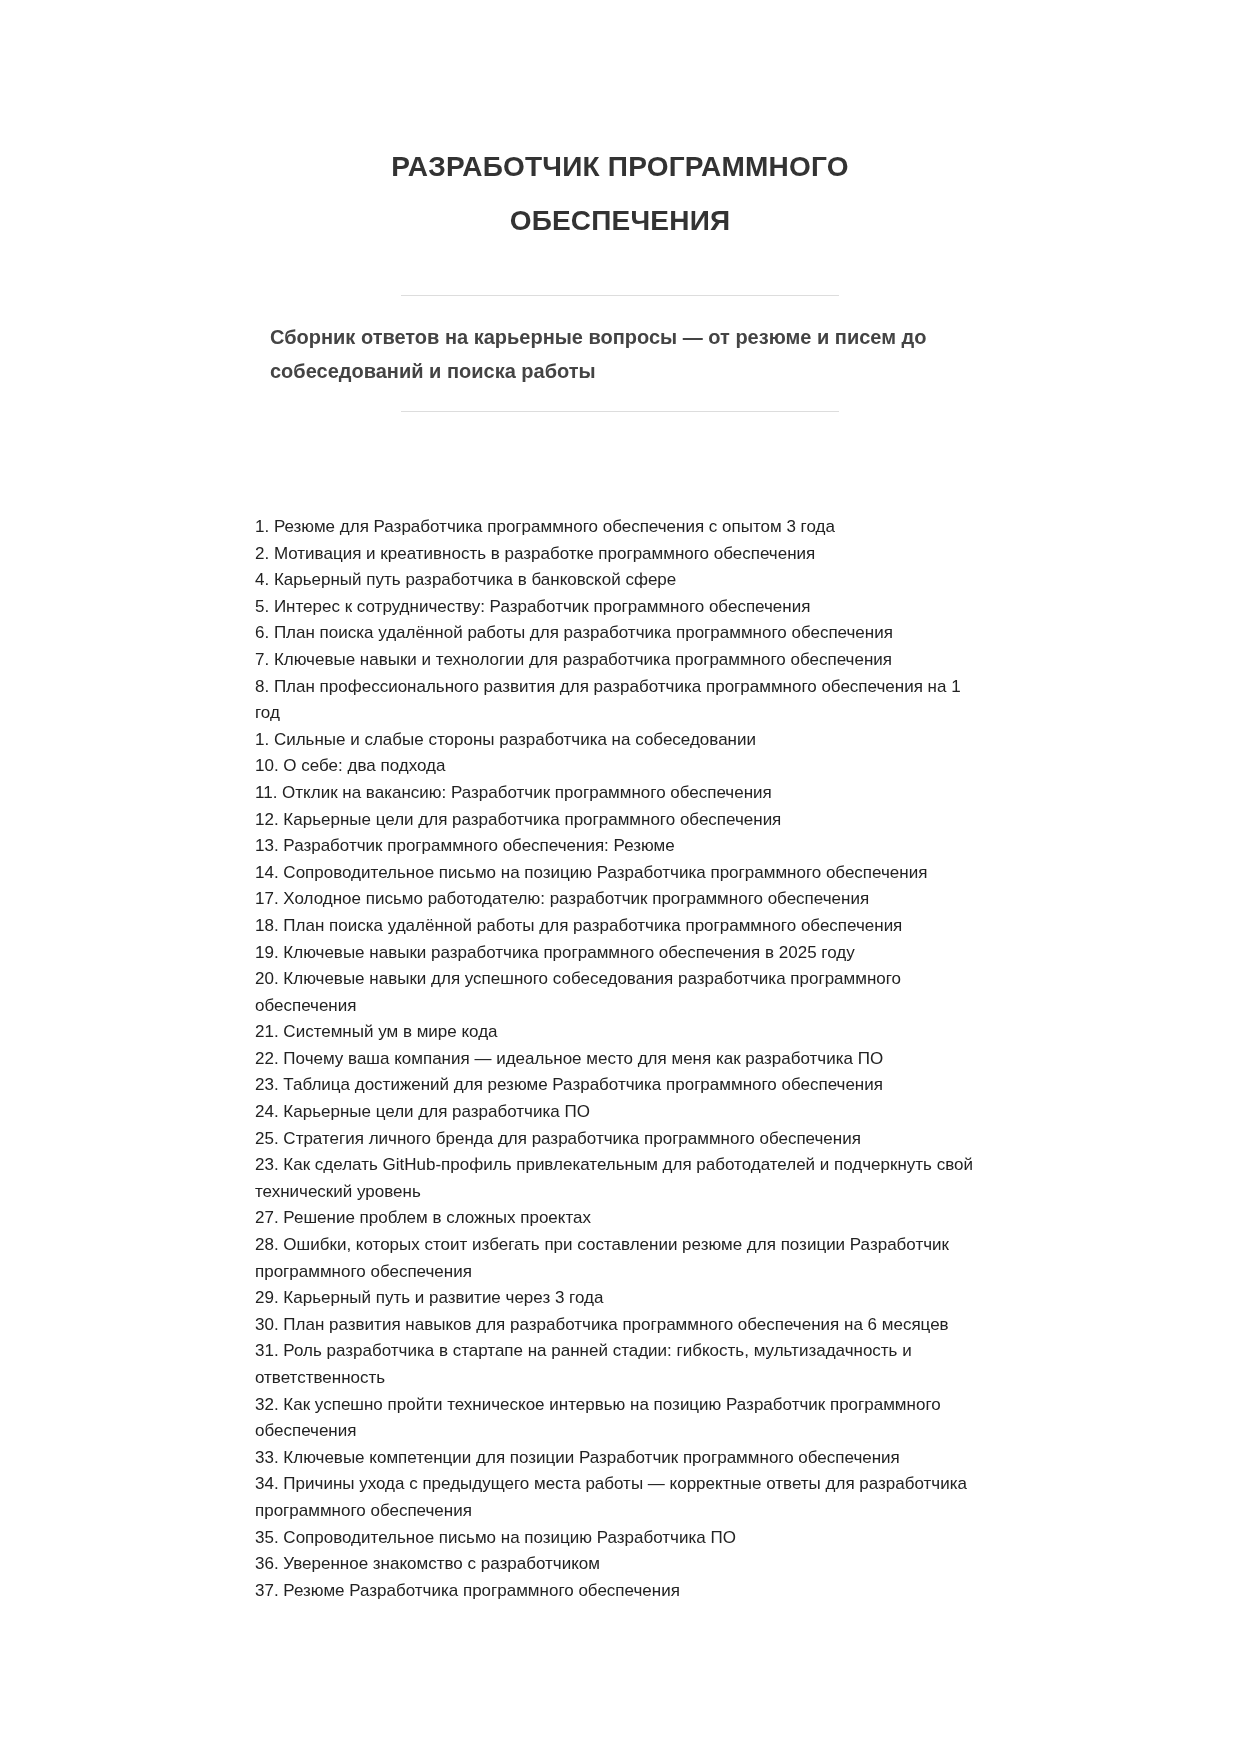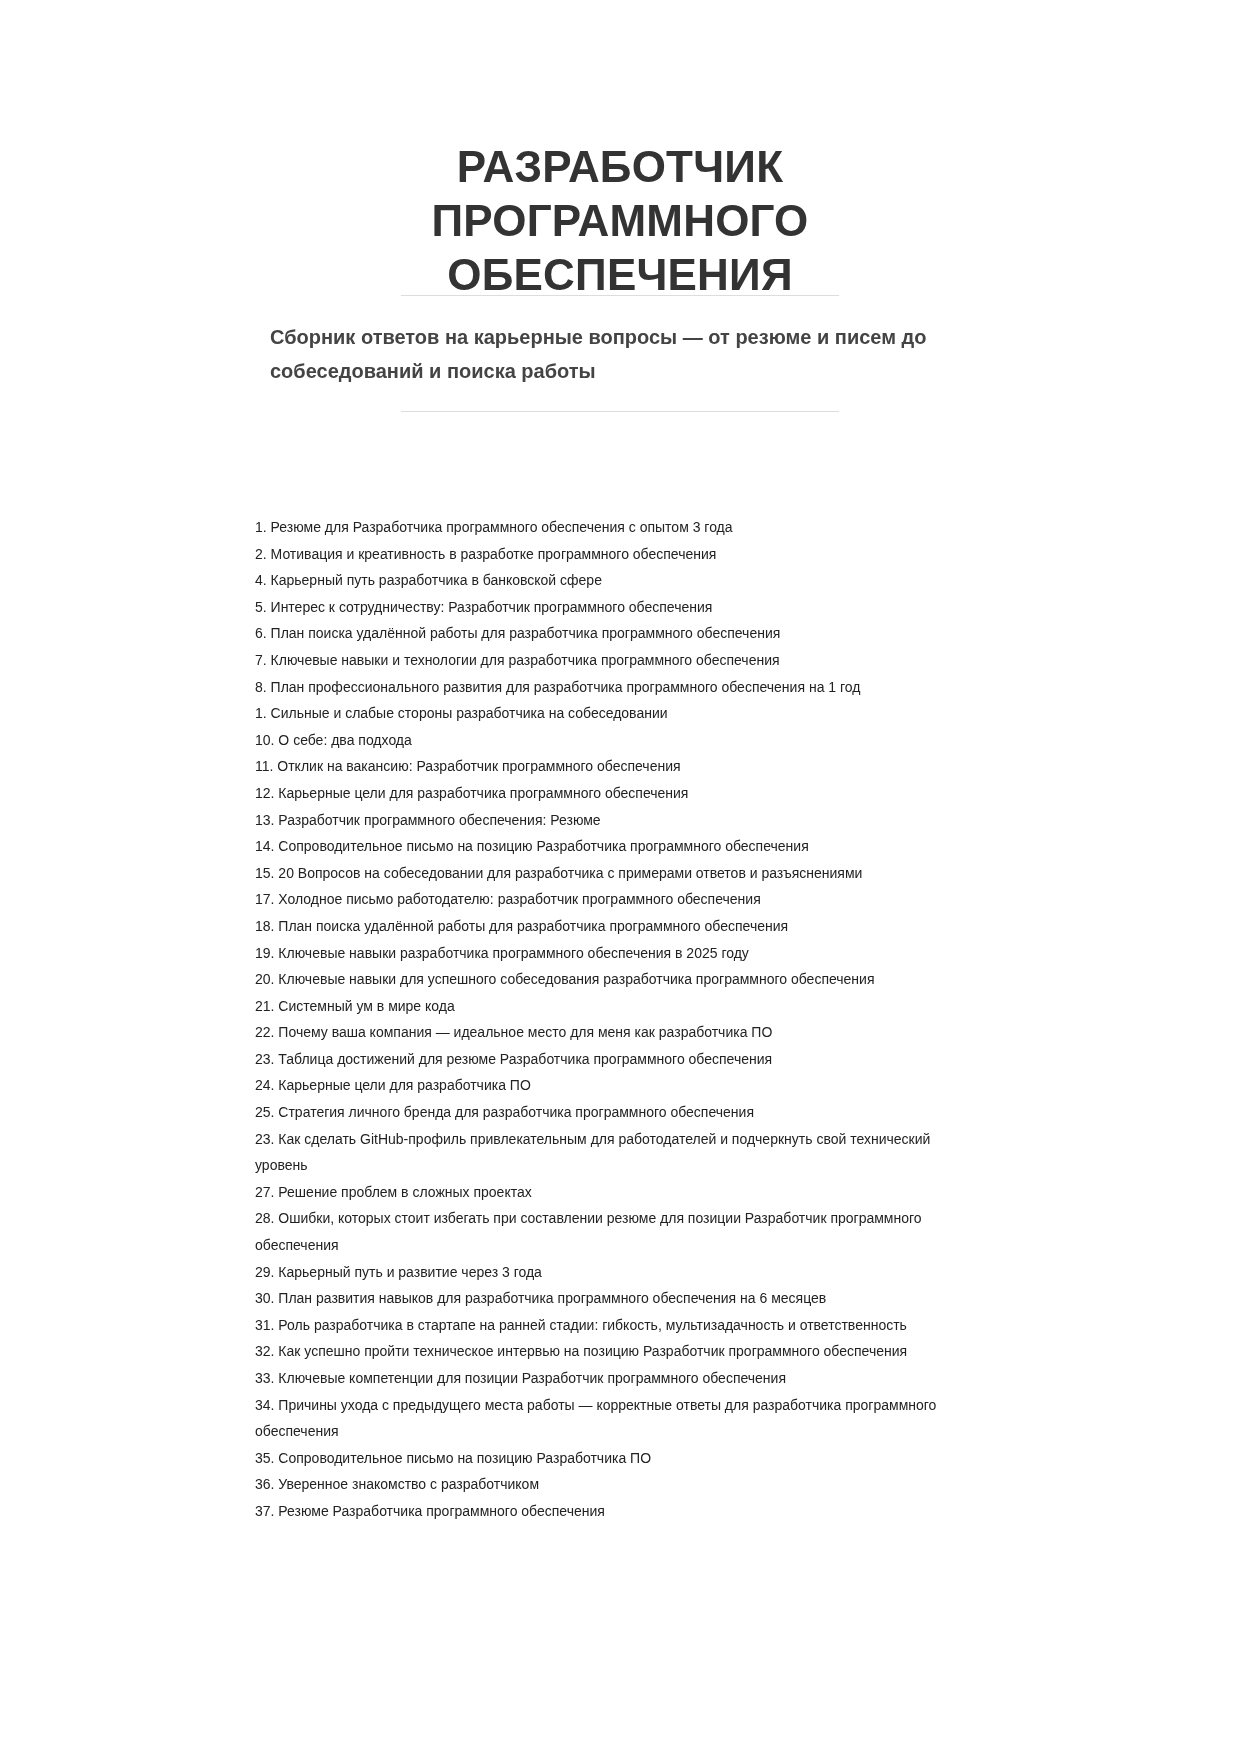--- a/index.html
+++ b/index.html
@@ -22,21 +22,21 @@
       width: 1239px;
       height: 1753px;
     }
     .title {
       position: absolute;
       left: 300px;
       top: 140px;
       width: 640px;
       text-align: center;
       font-weight: bold;
-      font-size: 44px;
+      font-size: 28px;
       line-height: 54px;
       color: #333333;
       margin: 0;
       letter-spacing: 0.2px;
     }
     .divider {
       position: absolute;
       left: 401px;
       width: 438px;
       height: 0;
@@ -58,21 +58,21 @@
     .toc {
       position: absolute;
       left: 255px;
       top: 514px;
       width: 730px;
       margin: 0;
       padding: 0;
       list-style: none;
     }
     .toc li {
-      font-size: 14px;
+      font-size: 17px;
       line-height: 26.6px;
       color: #222222;
       margin: 0;
       padding: 0;
     }
   </style>
 </head>
 <body>
 
 <div class="page">
@@ -88,21 +88,20 @@
     <li>5. Интерес к сотрудничеству: Разработчик программного обеспечения</li>
     <li>6. План поиска удалённой работы для разработчика программного обеспечения</li>
     <li>7. Ключевые навыки и технологии для разработчика программного обеспечения</li>
     <li>8. План профессионального развития для разработчика программного обеспечения на 1 год</li>
     <li>1. Сильные и слабые стороны разработчика на собеседовании</li>
     <li>10. О себе: два подхода</li>
     <li>11. Отклик на вакансию: Разработчик программного обеспечения</li>
     <li>12. Карьерные цели для разработчика программного обеспечения</li>
     <li>13. Разработчик программного обеспечения: Резюме</li>
     <li>14. Сопроводительное письмо на позицию Разработчика программного обеспечения</li>
-    <li>15. 20 Вопросов на собеседовании для разработчика с примерами ответов и разъяснениями</li>
     <li>17. Холодное письмо работодателю: разработчик программного обеспечения</li>
     <li>18. План поиска удалённой работы для разработчика программного обеспечения</li>
     <li>19. Ключевые навыки разработчика программного обеспечения в 2025 году</li>
     <li>20. Ключевые навыки для успешного собеседования разработчика программного обеспечения</li>
     <li>21. Системный ум в мире кода</li>
     <li>22. Почему ваша компания — идеальное место для меня как разработчика ПО</li>
     <li>23. Таблица достижений для резюме Разработчика программного обеспечения</li>
     <li>24. Карьерные цели для разработчика ПО</li>
     <li>25. Стратегия личного бренда для разработчика программного обеспечения</li>
     <li>23. Как сделать GitHub-профиль привлекательным для работодателей и подчеркнуть свой технический уровень</li>

